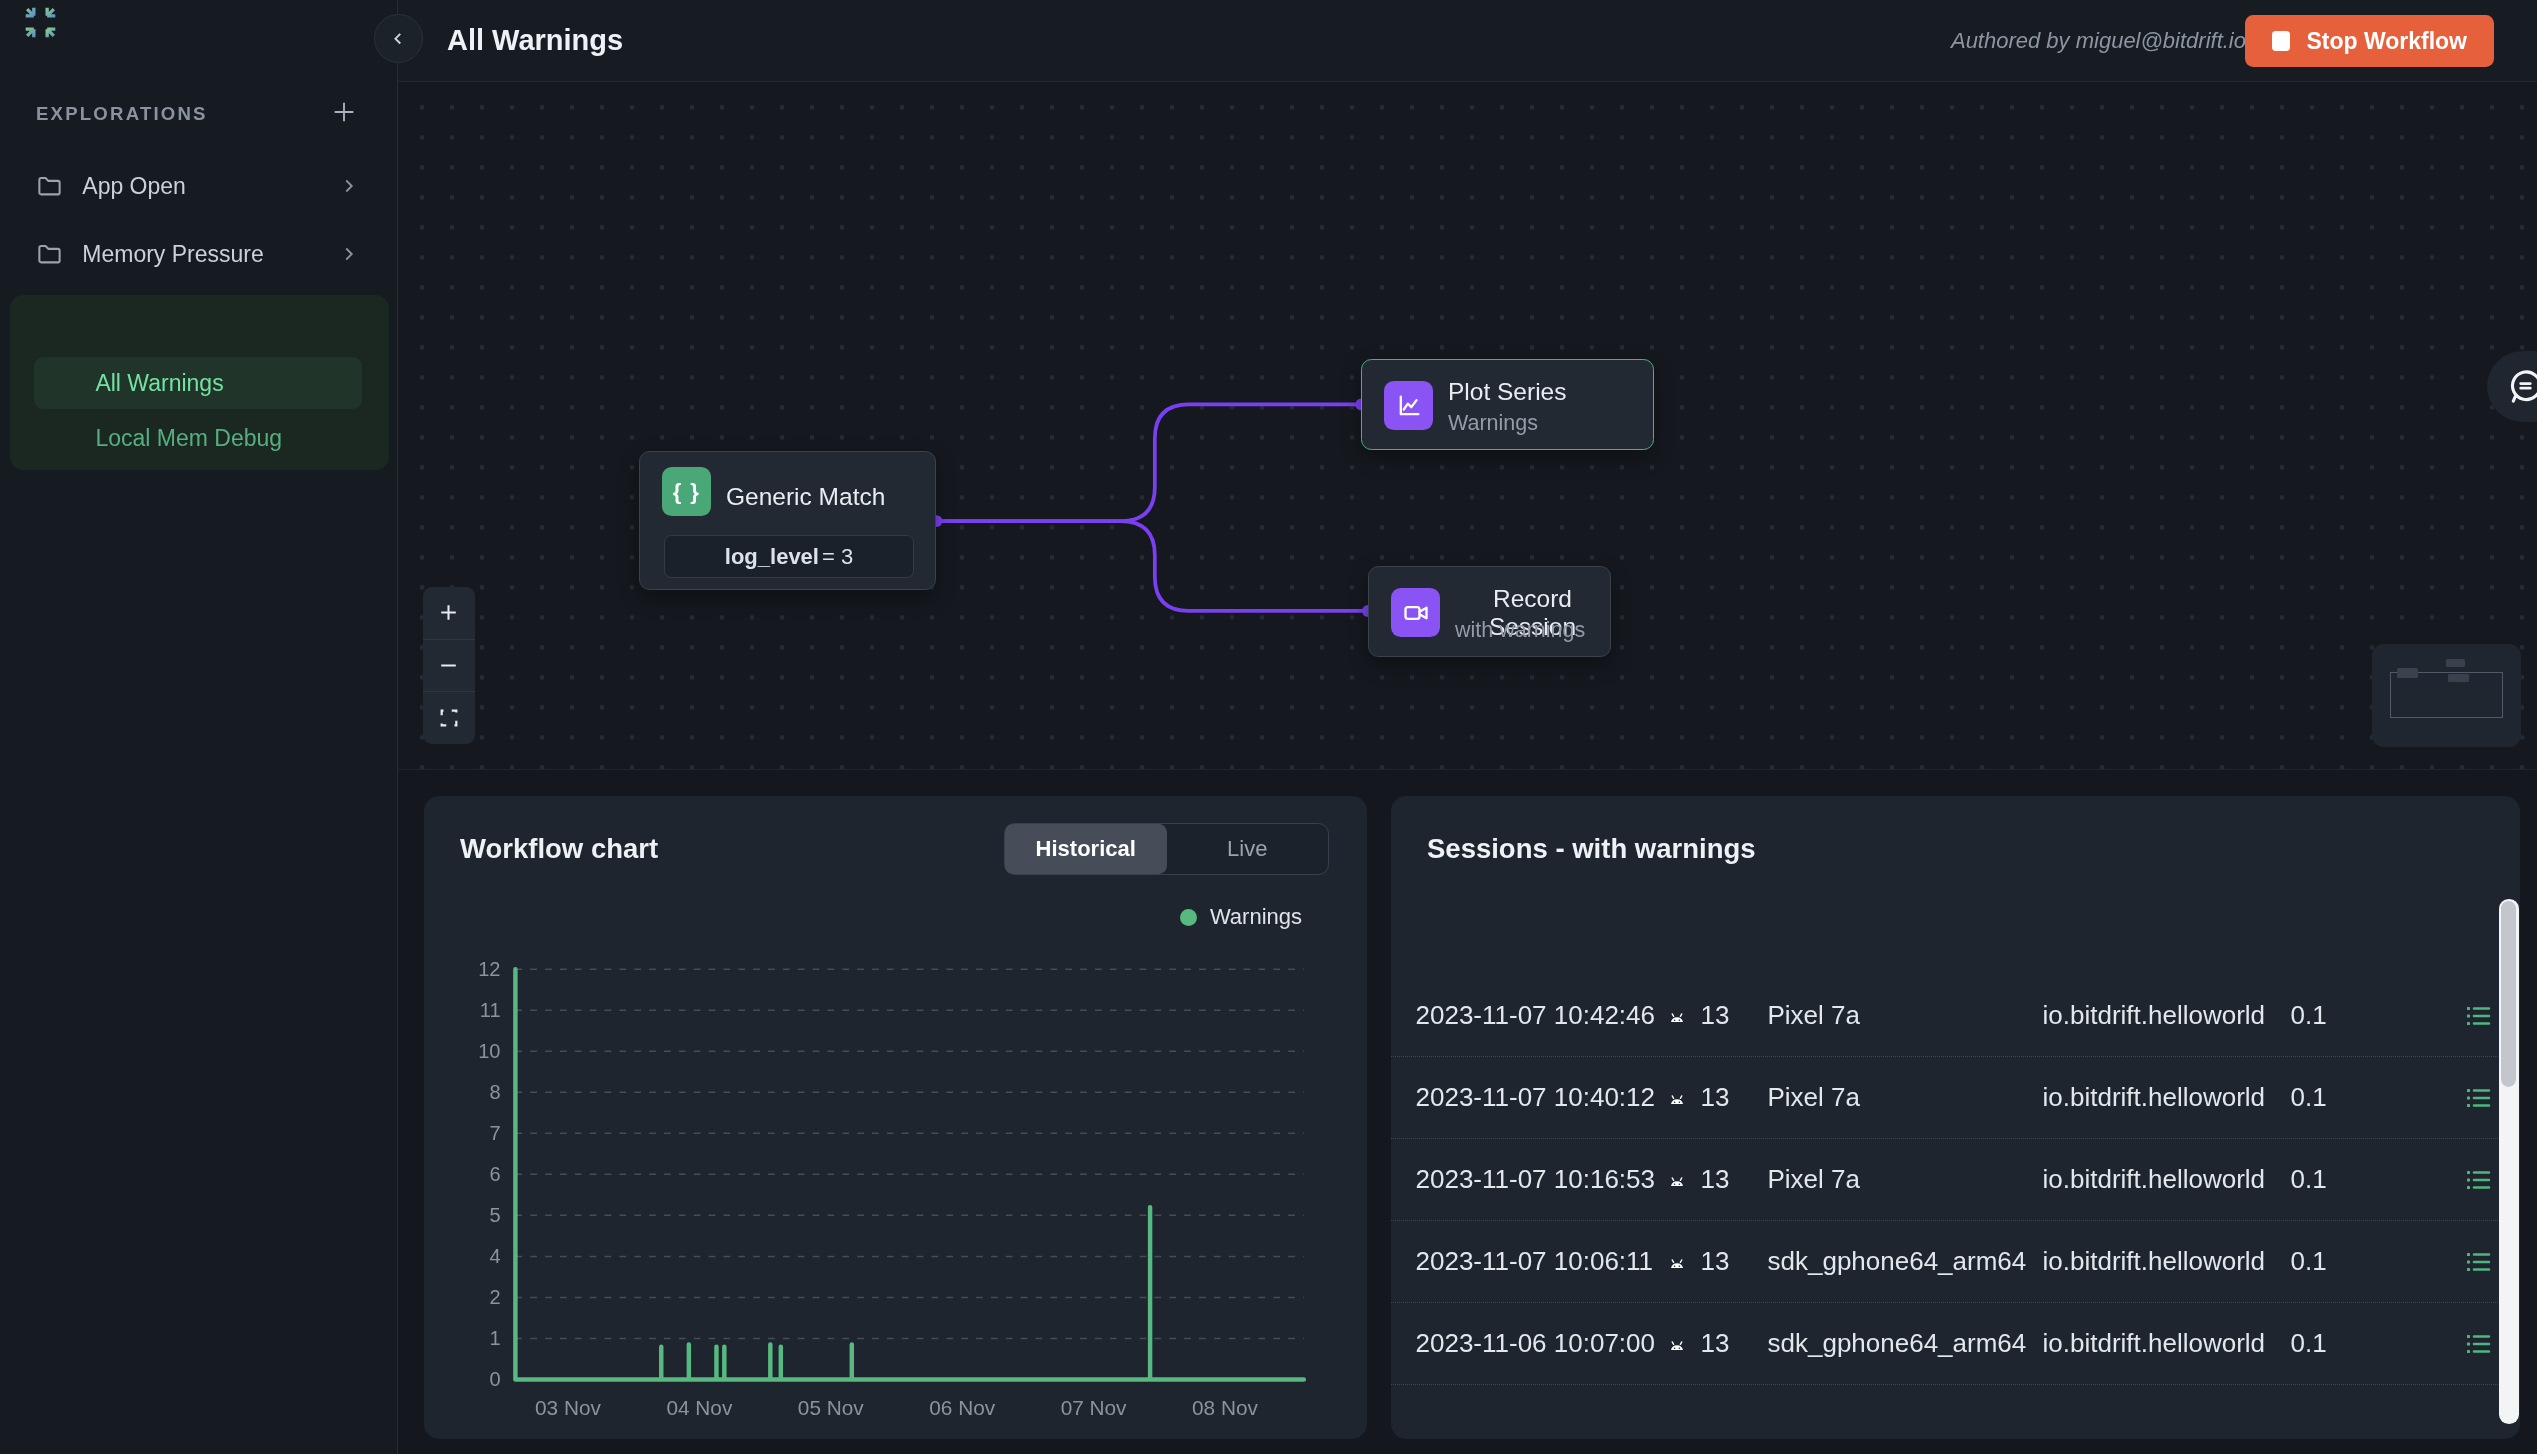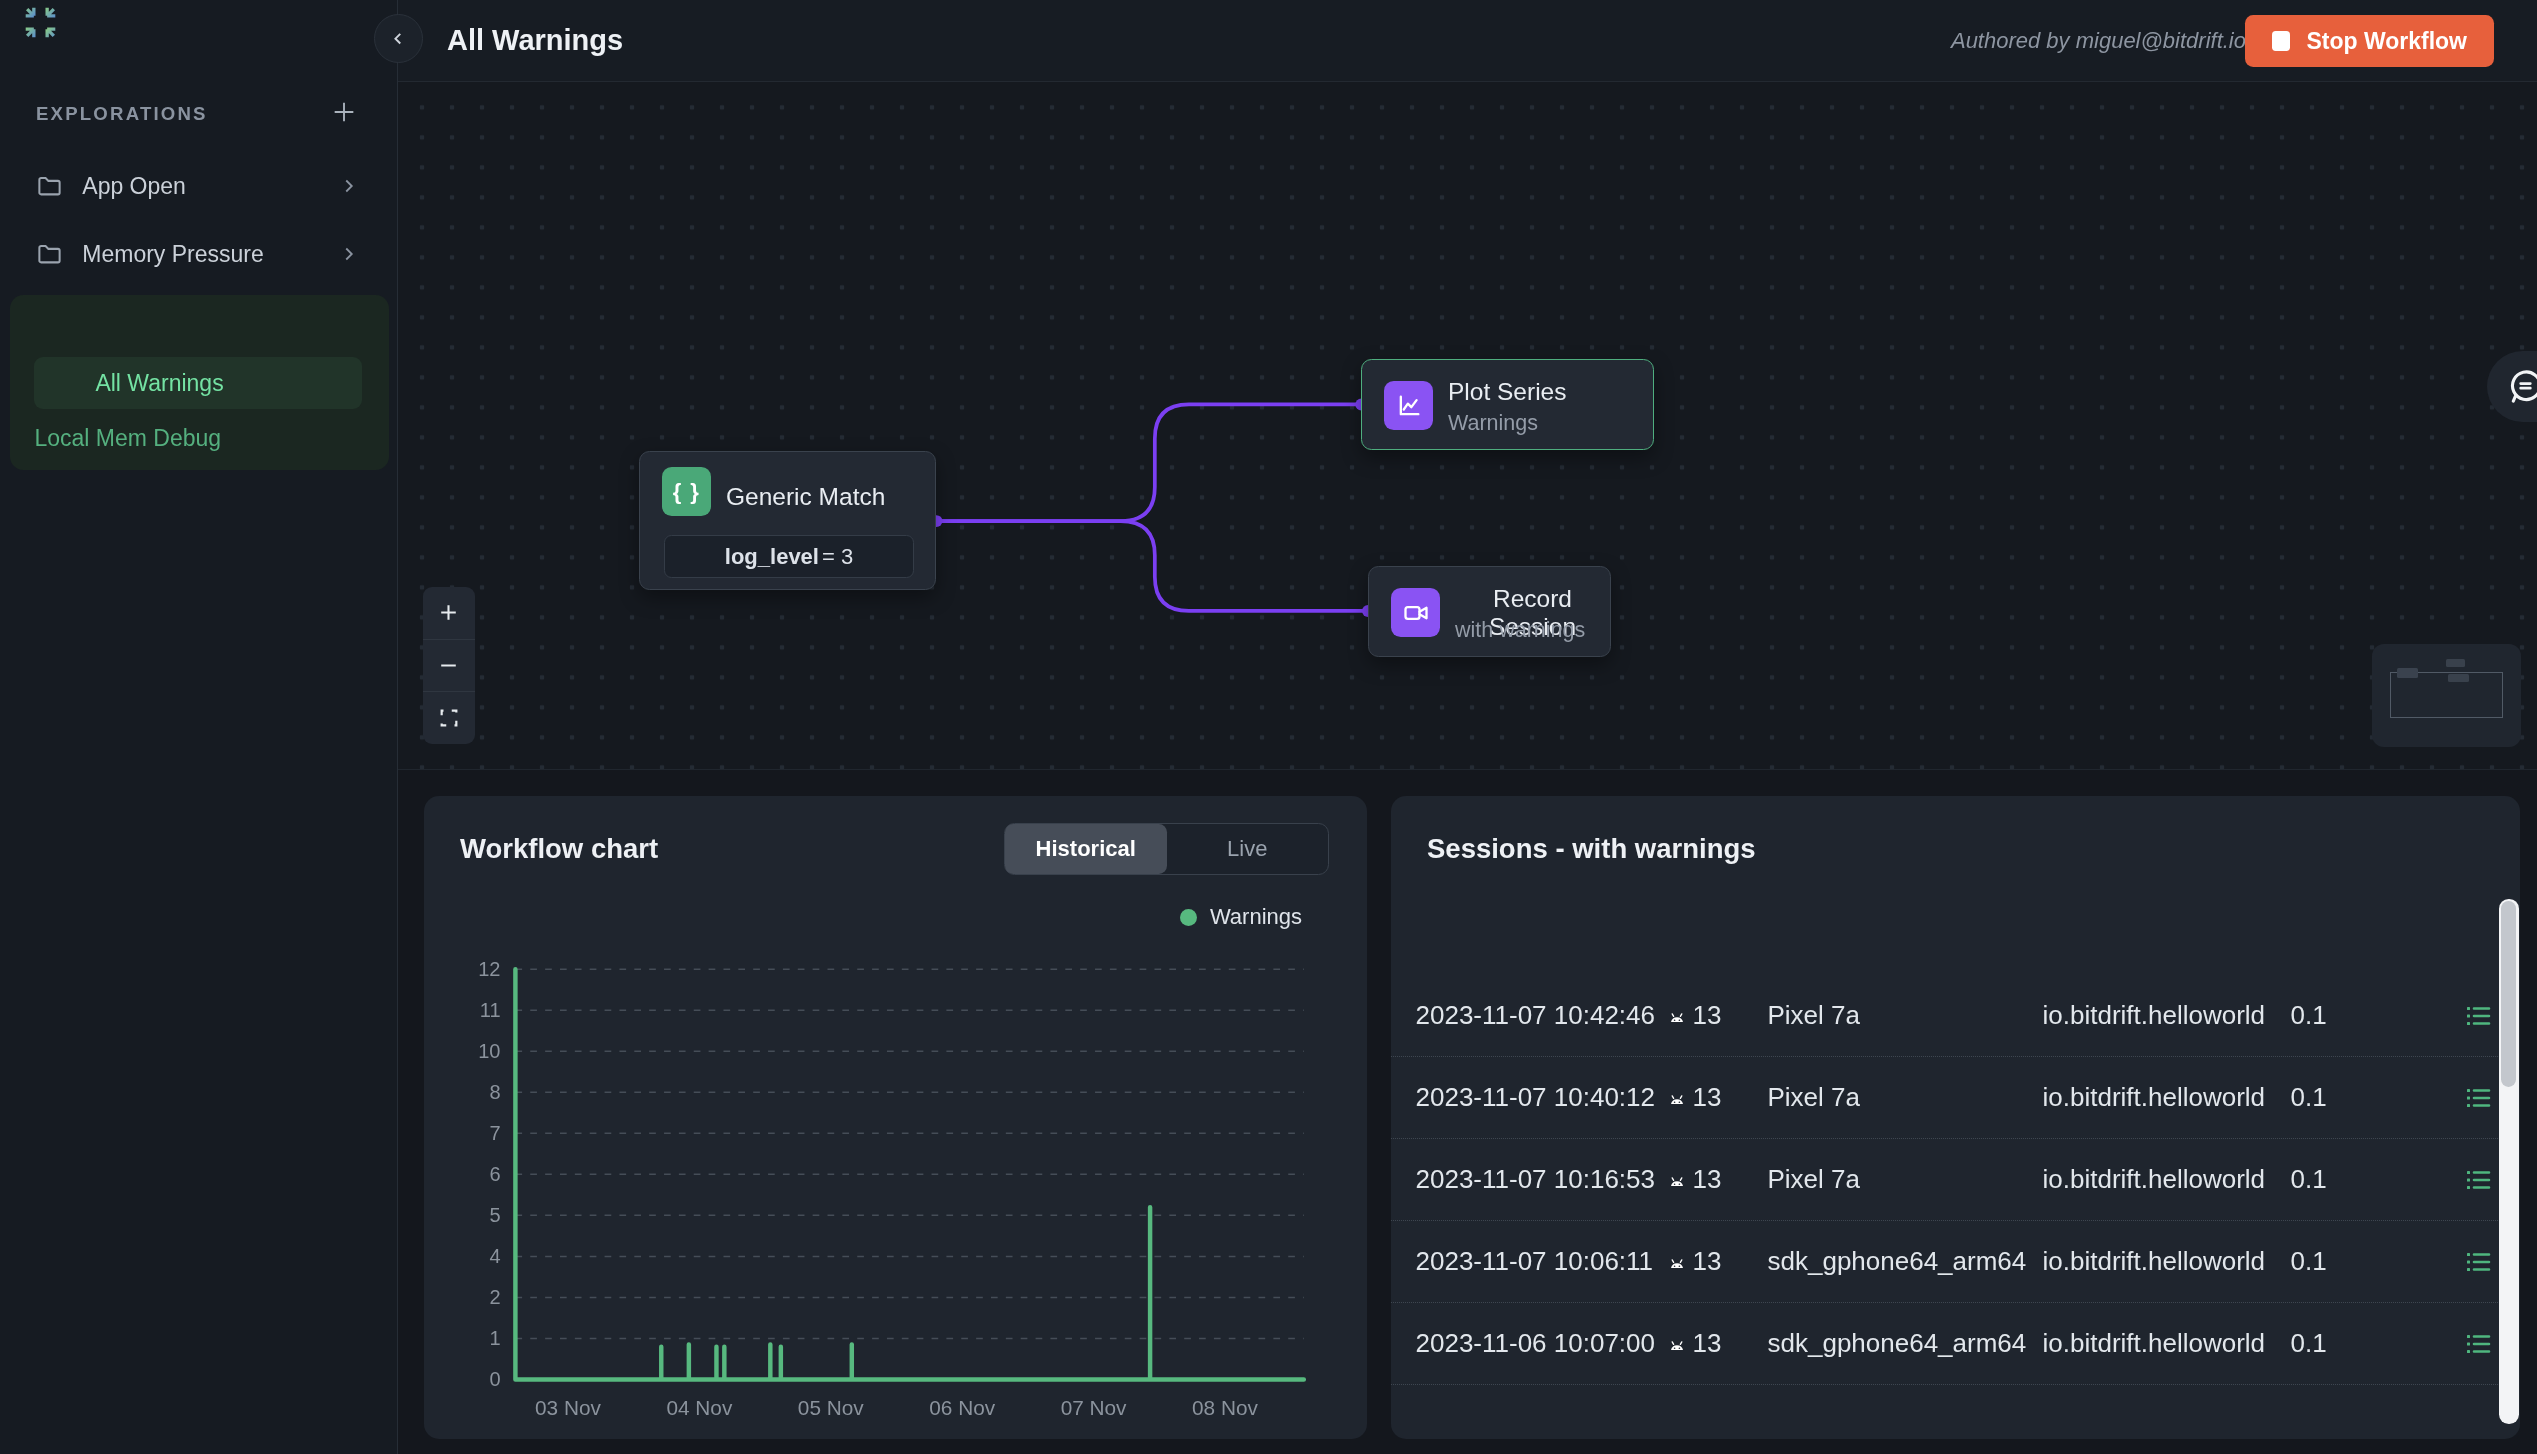--- a/index.html
+++ b/index.html
@@ -20,21 +20,21 @@
   .side-item .chev { margin-left:auto; margin-right:21px; width:22px; height:22px; color:#8a93a0; }
   .grp { position:absolute; left:10.4px; top:295px; width:379px; height:175px;
     background:#1b2721; border-radius:13.4px; }
   .grp-head { display:flex; align-items:center; height:59px; color:#4fca88; font-size:23px; font-weight:700; cursor:pointer; }
   .grp-head .f-icon { width:27px; height:27px; margin-left:25px; margin-right:19.3px; }
   .grp-head .chev { margin-left:auto; margin-right:27px; width:24px; height:24px; }
   .grp-item-active { position:absolute; left:24px; top:62px; width:328px; height:52px;
     background:#213429; border-radius:9px; display:flex; align-items:center; cursor:pointer; }
   .grp-item-active span { margin-left:61px; color:#74e2a3; font-size:23px; }
   .grp-item { position:absolute; left:24px; top:119px; width:328px; height:48px; display:flex; align-items:center; cursor:pointer; }
-  .grp-item span { color:#55b07f; font-size:23px; }
+  .grp-item span { margin-left:61px; color:#55b07f; font-size:23px; }
 
   
   .topbar { position:absolute; left:398px; top:0; width:2139px; height:82px;
     background:#171c23; border-bottom:1.5px solid #232931; }
   .collapse-btn { position:absolute; left:374px; top:14px; width:49px; height:49px; border-radius:50%;
     background:#1c222a; border:1.5px solid #2a313a; z-index:5; display:flex; align-items:center; justify-content:center;
     color:#cfd5dc; cursor:pointer; }
   .page-title { position:absolute; left:49px; top:24px; font-size:29px; font-weight:700; color:#eef1f5; }
   .authored { position:absolute; right:291px; top:28px; font-size:22px; font-style:italic; color:#8d95a1; }
   .tb-divider { position:absolute; right:279px; top:16.3px; width:1.5px; height:49px; background:#39414c; }
@@ -96,21 +96,21 @@
   #wf-chart { position:absolute; left:0; top:0; }
 
   .ss-panel { left:1391px; width:1129px; }
   .tbl-head { position:absolute; left:0; top:103px; width:1129px; height:76px; background:#272e38;
     display:grid; grid-template-columns:249px 103px 275px 248px 171px 1fr; align-items:center; padding-left:24.5px; }
   .tbl-head div { font-size:21.5px; color:#a9b1bc; }
   .tbl-body { position:absolute; left:0; top:179px; width:1107px; }
   .trow { display:grid; grid-template-columns:249px 103px 275px 248px 171px 1fr; align-items:center;
     height:82px; padding-left:24.5px; border-bottom:1.5px dotted #3e4650; cursor:pointer; }
   .trow div { font-size:26px; color:#e2e7ec; }
-  .os-cell { display:flex; align-items:center; gap:4px; }
+  .os-cell { display:flex; align-items:center; gap:12px; }
   .row-action { justify-self:start; width:33px; height:33px; display:flex; align-items:center; justify-content:center; cursor:pointer; }
   .scrollbar { position:absolute; right:1.5px; top:103px; width:19.3px; height:525px; background:#f3f4f6; border-radius:9.7px; }
   .scroll-thumb { position:absolute; left:2.2px; top:1.5px; width:15px; height:186px; background:#c3c7cd; border-radius:7.4px; cursor:pointer; }
 </style>
 </head>
 <body>
 
 <div class="root">
 
   <aside class="sidebar">

